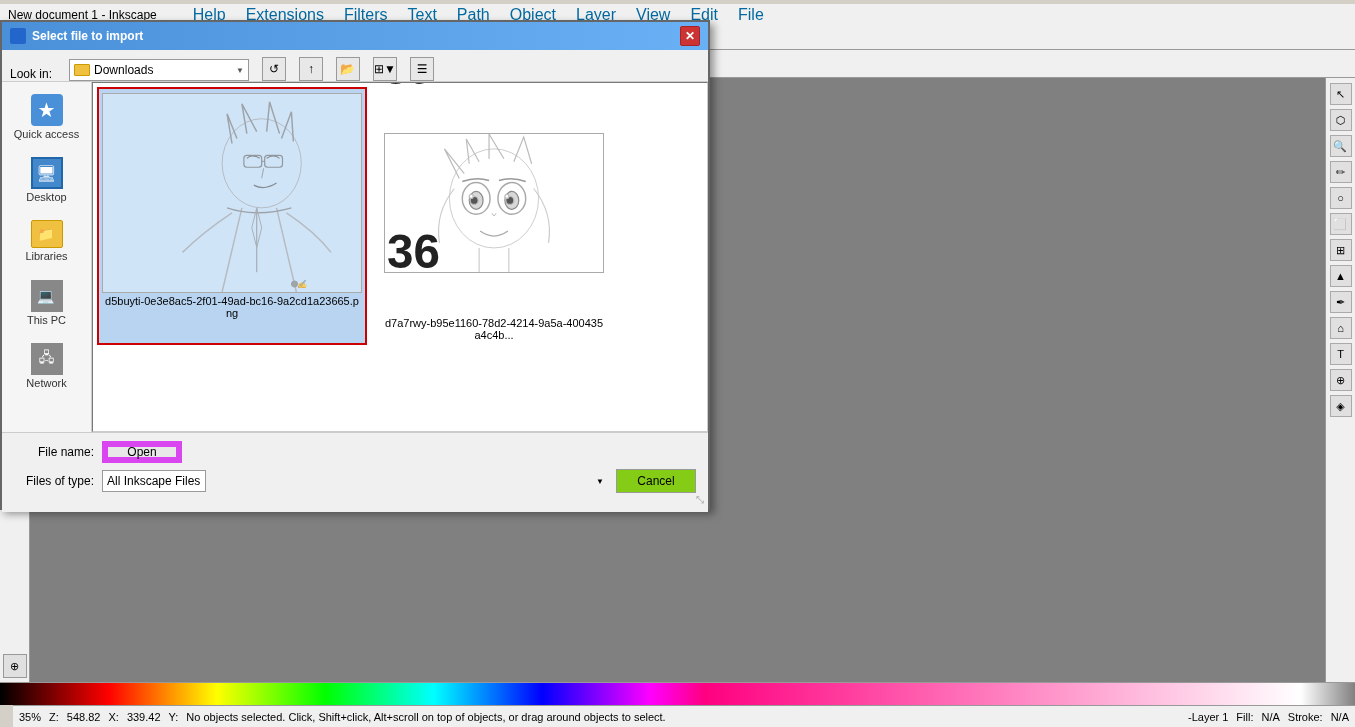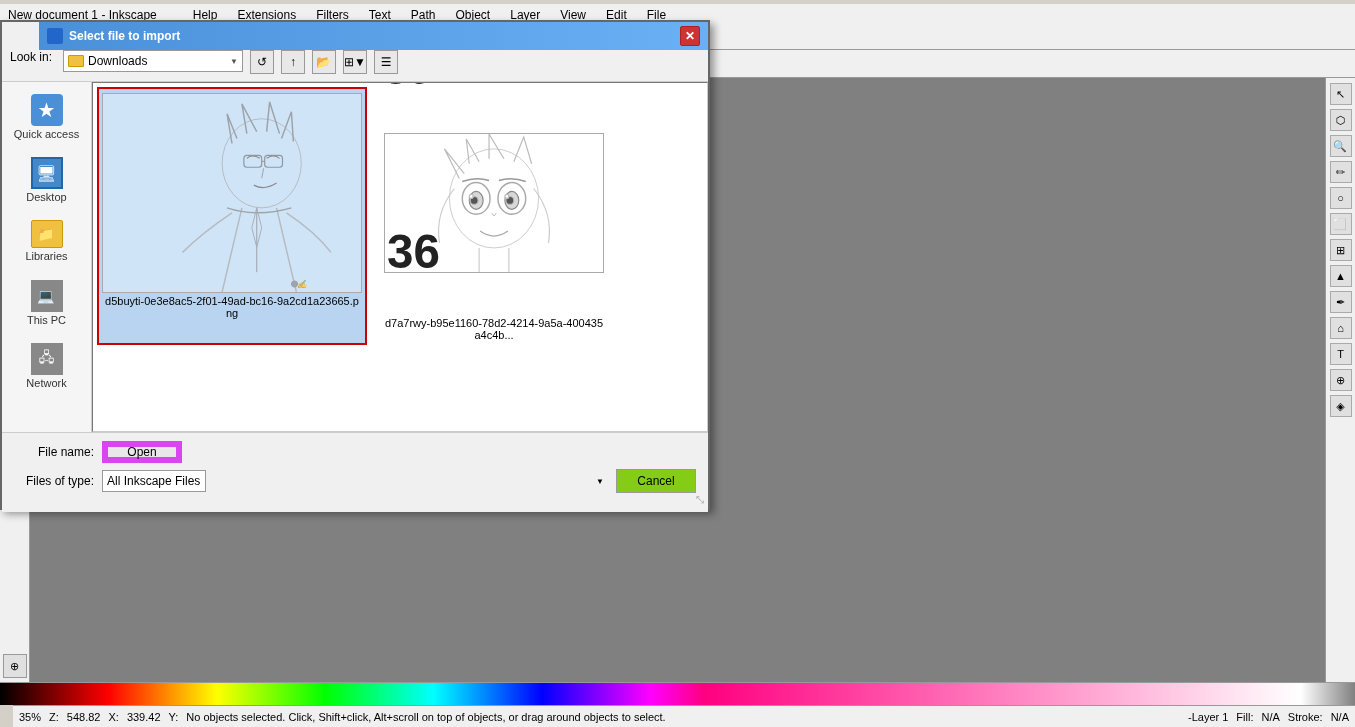--- a/index.html
+++ b/index.html
@@ -28,22 +28,22 @@
       top: 4px; left: 0; right: 0;
       height: 22px;
       background: #f0f0f0;
       display: flex;
       align-items: center;
       border-bottom: 1px solid #999;
       padding: 0 8px;
       gap: 12px;
     }
     .menubar-item {
-      font-size: 12px;
-      color: #000000;
+      font-size: 16px;
+      color: #0369a1;
       cursor: pointer;
       padding: 2px 4px;
     }
     .menubar-title {
       font-size: 12px;
       color: #000;
       margin-right: 20px;
     }
 
     
@@ -177,21 +177,20 @@
     .dialog-titlebar {
       height: 28px;
       background: linear-gradient(to right, #4a90d9, #6ab0f5);
       display: flex;
       align-items: center;
       justify-content: space-between;
       padding: 0 8px;
       color: white;
       font-size: 12px;
       font-weight: bold;
-      margin-left: 37px;
     }
 
     .dialog-close-btn {
       width: 20px; height: 20px;
       background: #cc3333;
       border: 1px solid #aa2222;
       color: white;
       display: flex; align-items: center; justify-content: center;
       cursor: pointer;
       font-size: 12px;
@@ -208,23 +207,23 @@
     .dialog-title-left {
       display: flex;
       align-items: center;
     }
 
     
     .dialog-toolbar {
       height: 32px;
       background: #f0f0f0;
       display: flex;
-      align-items: flex-start;
+      align-items: flex-end;
       padding: 0 8px;
-      gap: 7px;
+      gap: 13px;
       border-bottom: 1px solid #ccc;
     }
 
     .look-in-label {
       font-size: 12px;
       margin-right: 4px;
       white-space: nowrap;
     }
 
     .look-in-dropdown {

